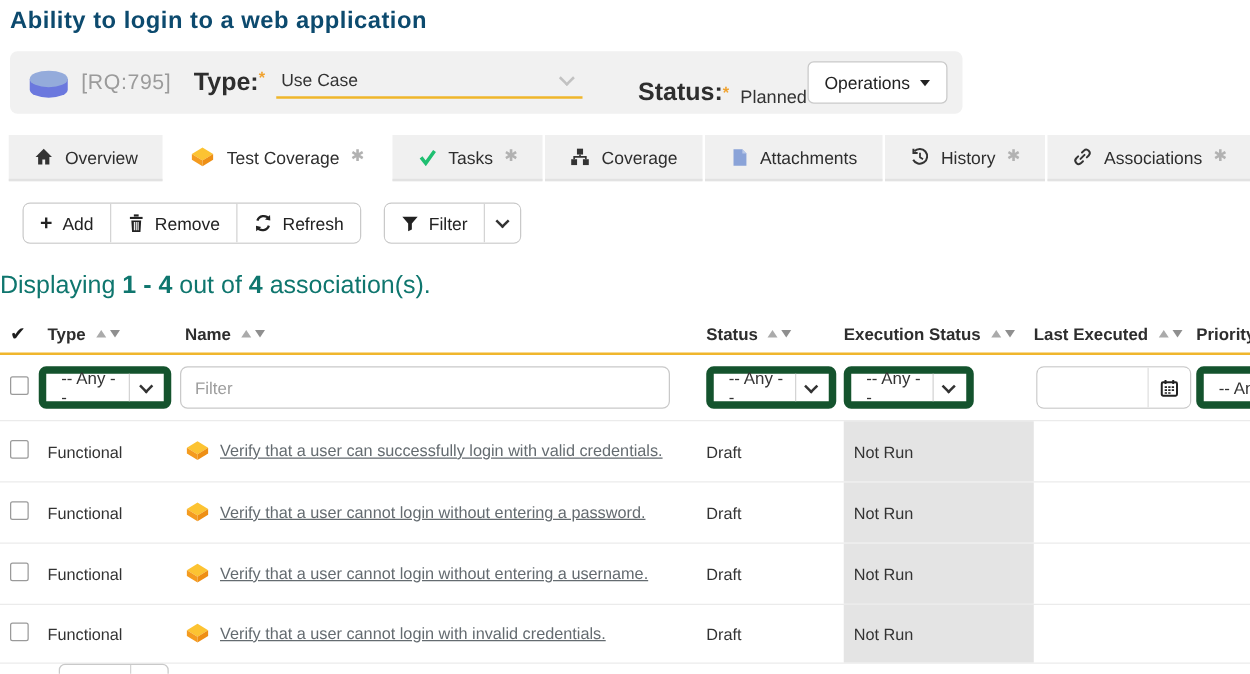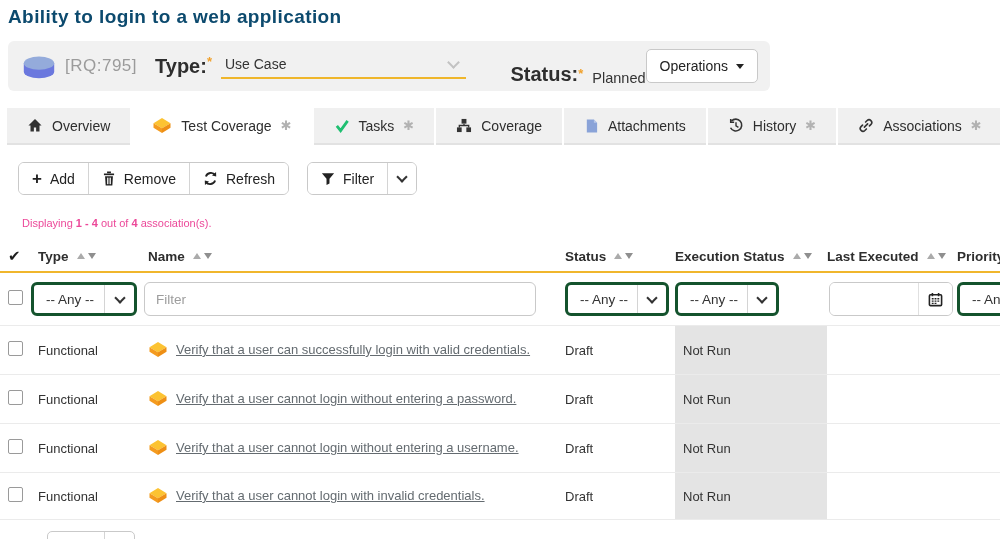--- a/index.html
+++ b/index.html
@@ -54,39 +54,39 @@
   .btn-group { display:inline-flex; border:1px solid #c9c9c9; border-radius:6px; background:#fff; overflow:hidden; }
   .tb-btn {
     height:31px; padding:0 13px; display:flex; align-items:center; gap:8px;
     background:#fff; border:none; border-left:1px solid #d4d4d4; font-size:14px;
     color:#222; cursor:pointer; font-family:inherit;
   }
   .tb-btn:first-child { border-left:none; }
   .tb-btn.narrow { padding:0 10px; }
   .plus-glyph { font-weight:bold; font-size:17px; line-height:1; color:#222; }
   
-  .summary { margin:22px 0 0 22px; font-size:11px; color:#ec4899; }
+  .summary { margin:22px 0 0 0; font-size:20px; color:#0f766e; }
   .summary b { font-weight:bold; }
   
   .g-row { display:grid; grid-template-columns:30px 110px 417px 110px 152px 130px 90px;
            align-items:center; padding-left:8px; width:1047px; }
   .g-head { margin-top:12px; height:32px; border-bottom:2px solid #f0b62c;
             font-weight:bold; font-size:13.5px; color:#2e2e2e; }
   .hcell { display:flex; align-items:center; }
   .sorts { display:inline-flex; gap:3px; margin-left:8px; align-items:center; }
   .tri { width:0; height:0; display:inline-block; cursor:pointer; }
   .tri.up   { border-left:4.5px solid transparent; border-right:4.5px solid transparent; border-bottom:6px solid #ababab; }
   .tri.down { border-left:4.5px solid transparent; border-right:4.5px solid transparent; border-top:6px solid #8f8f8f; }
   .hdr-check { font-size:15px; color:#1d1d1d; font-family:"DejaVu Sans",sans-serif; }
   
   .g-filter { height:52px; }
   input[type="checkbox"] { appearance:none; -webkit-appearance:none; width:15px; height:15px;
     border:1.5px solid #9a9a9a; border-radius:2px; background:#fff; margin:0; cursor:pointer; }
   .dd { display:inline-flex; align-items:center; justify-content:space-between; height:34px;
-        background:#fff; border:3px solid #14532d; border-radius:6px; padding:0 10px 0 12px;
+        background:#fff; border:6px solid #14532d; border-radius:6px; padding:0 10px 0 12px;
         font-size:13.5px; color:#333; cursor:pointer; }
   .dd .dd-div { width:1px; align-self:stretch; background:#d4d4d4; margin:0 9px 0 8px; }
   .dd-type { width:106px; margin-left:-7px; }
   .dd-sm { width:104px; }
   .txt-input { height:34px; width:392px; margin-left:-4px; border:1px solid #c9c9c9; border-radius:6px;
         padding:0 11px; font-size:13.5px; font-family:inherit; color:#333; background:#fff; }
   .txt-input::placeholder { color:#9d9d9d; }
   .date-ctl { display:inline-flex; align-items:center; height:34px; width:124px; margin-left:2px;
         border:1px solid #c9c9c9; border-radius:6px; background:#fff; overflow:hidden; }
   .date-ctl input { border:none; outline:none; width:88px; height:100%; padding:0 8px; font-family:inherit; }

